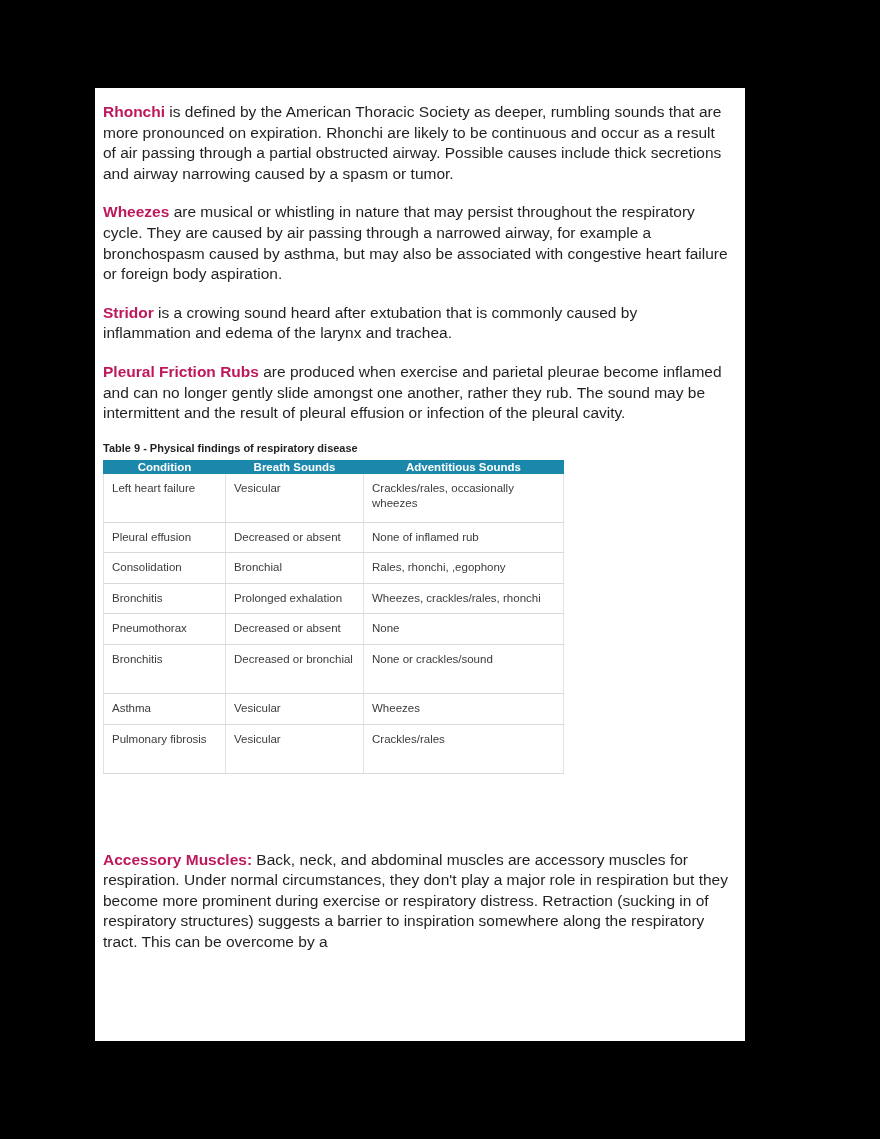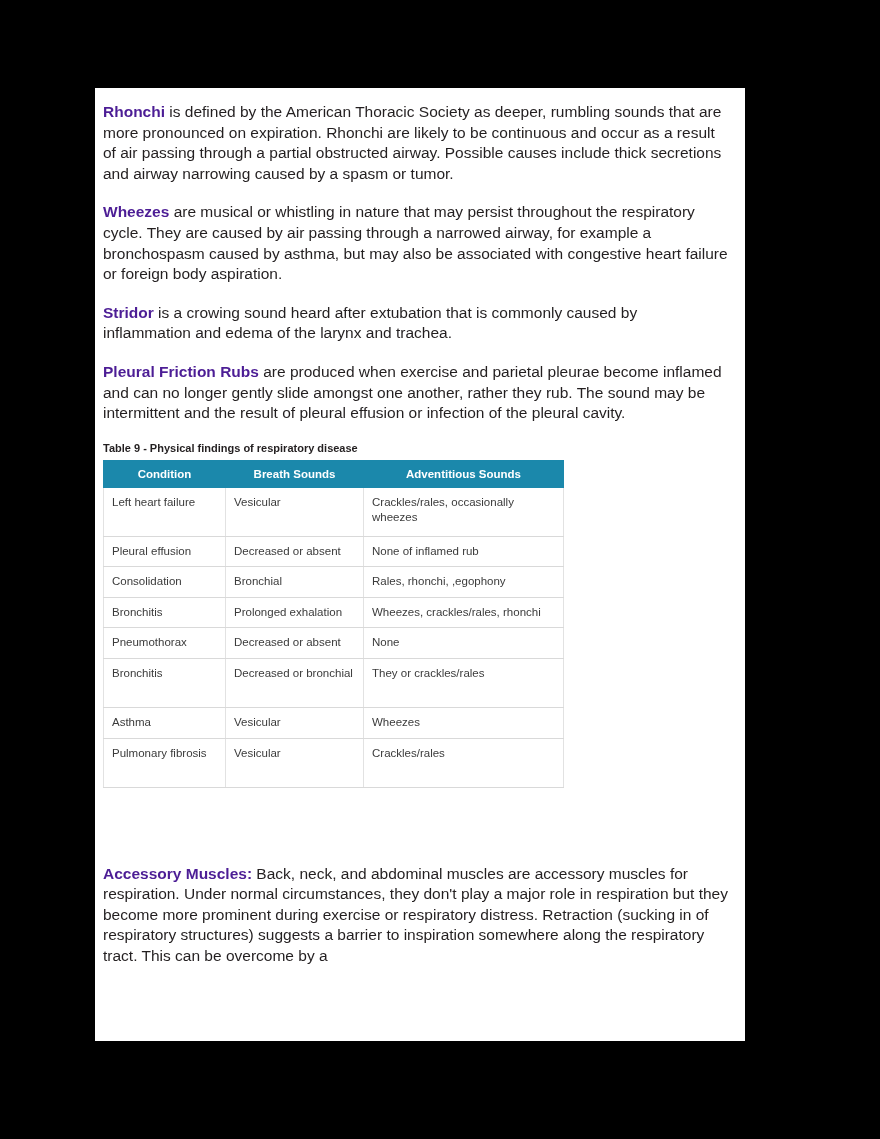--- a/index.html
+++ b/index.html
@@ -23,21 +23,21 @@
     padding: 14px 16px 0 8px;
   }
   p.para {
     margin: 0 0 18px 0;
     font-size: 15.5px;
     line-height: 1.33;
     color: #231f20;
   }
   p.para:last-of-type { margin-bottom: 0; }
   .lead {
-    color: #4c1d95;
+    color: #be185d;
     font-weight: bold;
   }
   .table-caption {
     font-size: 11px;
     font-weight: bold;
     color: #231f20;
     margin: 2px 0 6px 0;
   }
   table.findings {
     border-collapse: collapse;
@@ -45,21 +45,21 @@
     table-layout: fixed;
     font-size: 11.5px;
     color: #3b3b3b;
   }
   table.findings th {
     background: #1b88ab;
     color: #ffffff;
     font-size: 11.5px;
     font-weight: bold;
     text-align: center;
-    padding: 7px 6px;
+    padding: 0 6px;
     border: 1px solid #1b88ab;
   }
   table.findings td {
     border-bottom: 1px solid #d9d9d9;
     border-left: 1px solid #e2e2e2;
     border-right: 1px solid #e2e2e2;
     padding: 7px 8px;
     vertical-align: top;
     line-height: 1.35;
   }
@@ -121,21 +121,21 @@
           <td>Wheezes, crackles/rales, rhonchi</td>
         </tr>
         <tr>
           <td>Pneumothorax</td>
           <td>Decreased or absent</td>
           <td>None</td>
         </tr>
         <tr class="tall">
           <td>Bronchitis</td>
           <td>Decreased or bronchial</td>
-          <td>They or crackles/rales</td>
+          <td>None or crackles/sound</td>
         </tr>
         <tr>
           <td>Asthma</td>
           <td>Vesicular</td>
           <td>Wheezes</td>
         </tr>
         <tr class="tall">
           <td>Pulmonary fibrosis</td>
           <td>Vesicular</td>
           <td>Crackles/rales</td>

